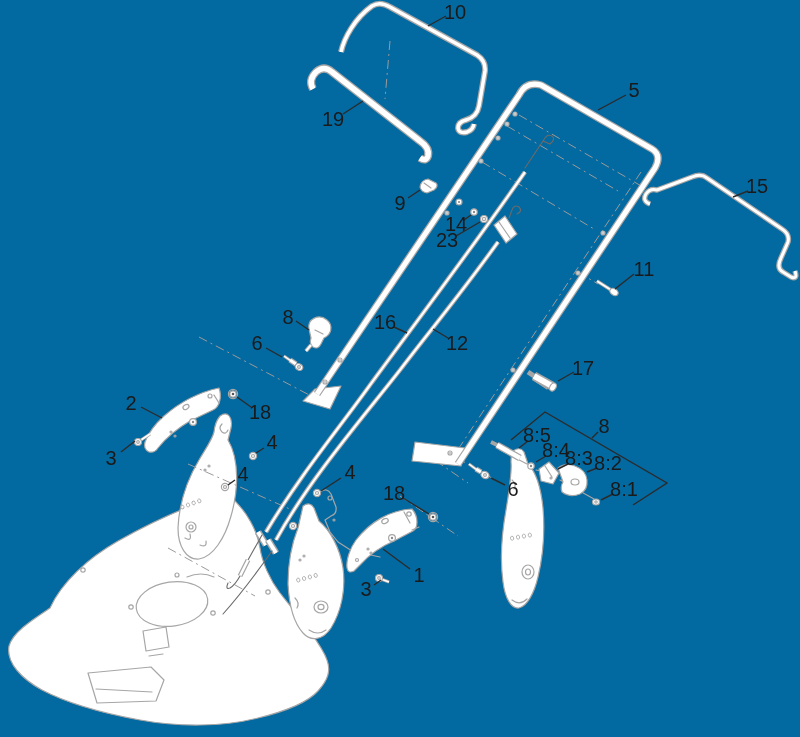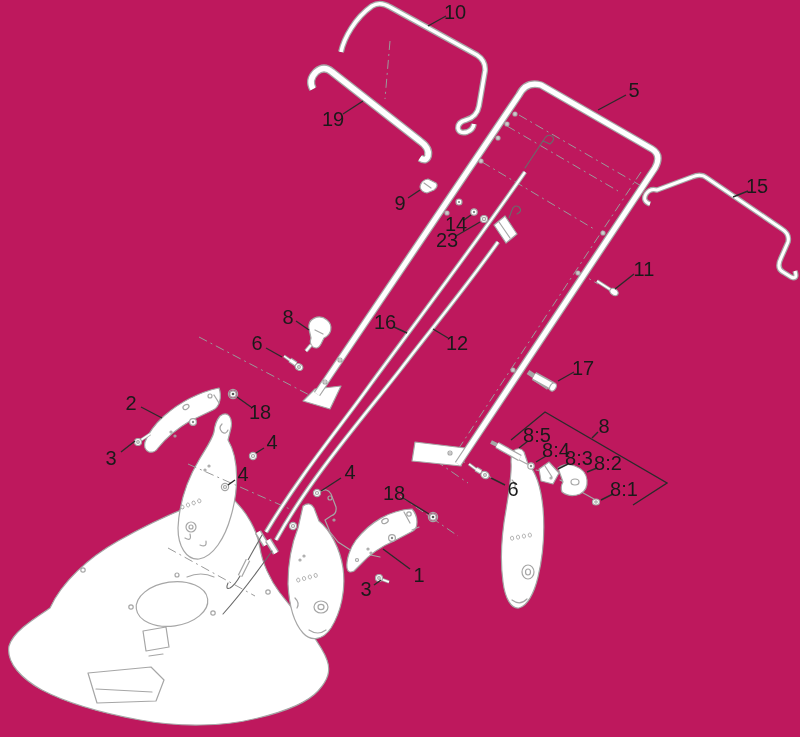--- a/index.html
+++ b/index.html
@@ -1,16 +1,16 @@
 <!DOCTYPE html>
 <html style="--part: #a6a6a6; --wire: #6a6a6a; --axis: #9b9b9b; --leader: #2b2b2b; --callout: #1a1a1a;"><head>
 <meta charset="utf-8">
 <style>
   html,body{margin:0;padding:0;background:#fff;}
-  #stage{position:relative;width:800px;height:737px;background:#be185d;overflow:hidden;
+  #stage{position:relative;width:800px;height:737px;background:#0369a1;overflow:hidden;
          font-family:"Liberation Sans", sans-serif;}
   svg{position:absolute;left:0;top:0;}
   .part{stroke:var(--part,#a6a6a6);fill:none;stroke-width:1.2;stroke-linecap:round;stroke-linejoin:round;}
   .partfill{stroke:var(--part,#a6a6a6);fill:#ffffff;stroke-width:1.2;stroke-linejoin:round;}
   .tube-o{stroke:var(--part,#a6a6a6);fill:none;stroke-linecap:butt;stroke-linejoin:round;}
   .tube-i{stroke:#ffffff;fill:none;stroke-linecap:butt;stroke-linejoin:round;}
   .wire{stroke:var(--wire,#666);fill:none;stroke-width:1.1;stroke-linecap:round;}
   .axis{stroke:var(--axis,#9b9b9b);fill:none;stroke-width:1;stroke-dasharray:9 4 2 4;}
   .callout-text{font-family:"Liberation Sans",sans-serif;font-size:20px;fill:var(--callout,#1a1a1a);}
   .leader{stroke:var(--leader,#2b2b2b);stroke-width:1.4;fill:none;}

